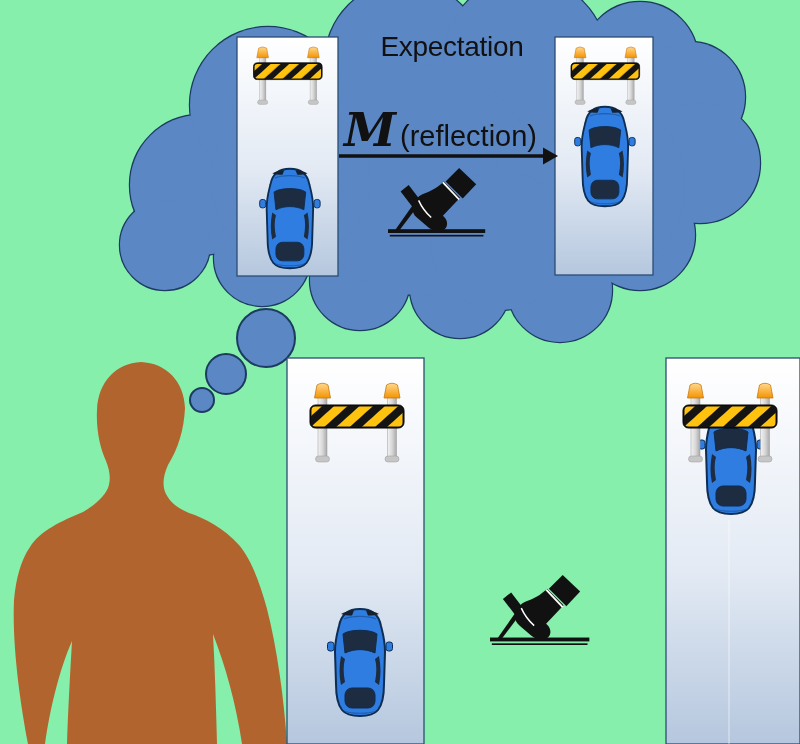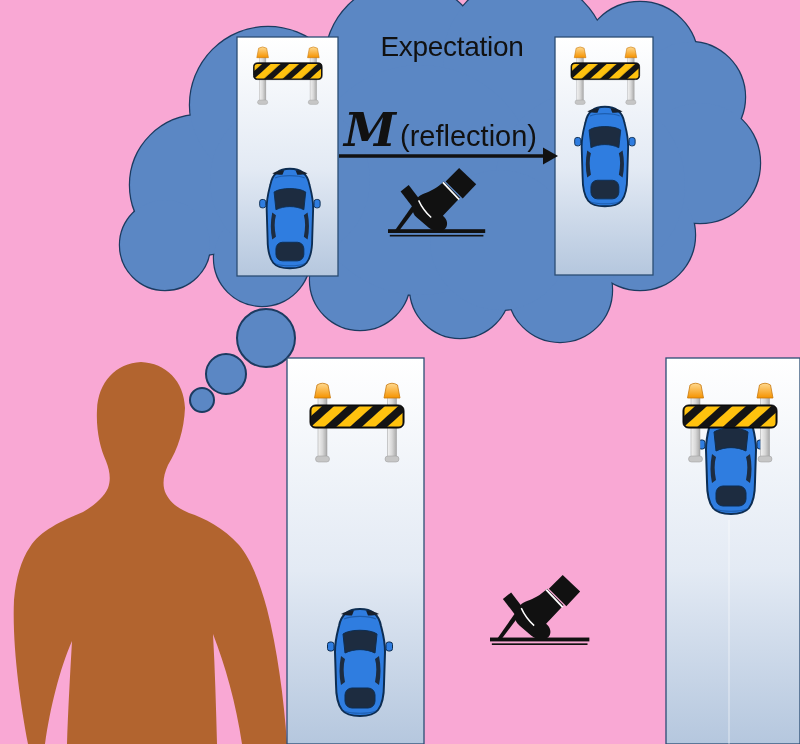--- a/index.html
+++ b/index.html
@@ -1,16 +1,16 @@
 <!DOCTYPE html>
 <html><head>
 <meta charset="utf-8">
 <style>
   html,body{margin:0;padding:0;background:#ffffff;}
-  .page{position:relative;width:800px;height:744px;background:#f9a8d4;overflow:hidden;
+  .page{position:relative;width:800px;height:744px;background:#86efac;overflow:hidden;
         font-family:"Liberation Sans",sans-serif;}
   svg{display:block;}
   text{user-select:none;}
   .label{font-family:"Liberation Sans",sans-serif;fill:#111111;}
   .mathcal{font-family:"DejaVu Serif",serif;font-style:italic;font-weight:700;fill:#111111;}
 </style>
 </head>
 <body>
 
 <div class="page">

